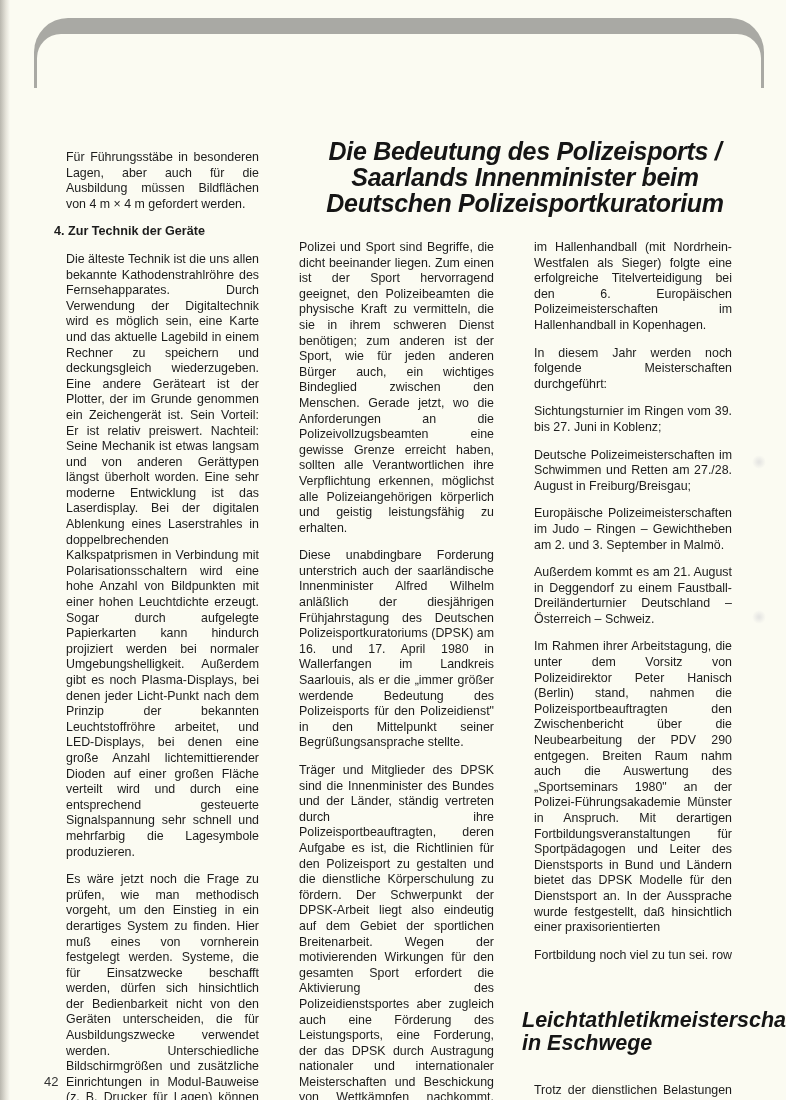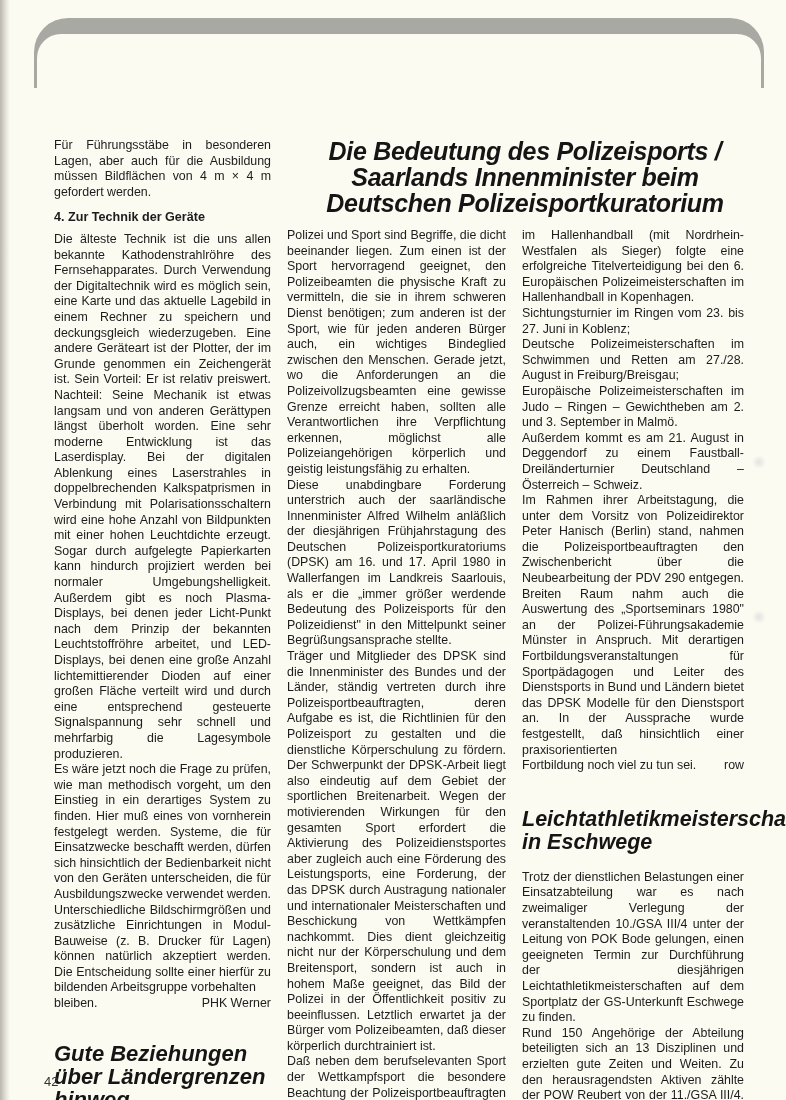--- a/index.html
+++ b/index.html
@@ -15,21 +15,21 @@
   }
   .header-band {
     position:absolute; left:34px; top:18px; width:730px; height:70px;
     background:#a9a9a4; border-radius:34px 34px 0 0;
   }
   .header-inner {
     position:absolute; left:37px; top:34px; width:724px; height:80px;
     background:#fbfbf2; border-radius:24px 24px 0 0;
   }
   .col { position:absolute; font-size:12.4px; line-height:15.6px; text-align:justify; }
-  .col p { margin:0; }
+  .col p { margin:12px; }
   .col1 { left:54px; top:138px; width:217px; }
   .col2 { left:287px; top:228px; width:219px; }
   .col3 { left:522px; top:228px; width:222px; }
   .subhead { font-weight:bold; font-size:12.6px; margin:10px 0 6px 0 !important; }
   .main-title {
     position:absolute; left:290px; top:138px; width:470px;
     font-weight:900; font-style:italic; font-size:25px; line-height:26px;
     letter-spacing:-0.3px; color:#151515;
   }
   .side-title {
@@ -71,21 +71,22 @@
 
 <div class="col col2">
   <p>Polizei und Sport sind Begriffe, die dicht beeinander liegen. Zum einen ist der Sport hervorragend geeignet, den Polizeibeamten die physische Kraft zu vermitteln, die sie in ihrem schweren Dienst benötigen; zum anderen ist der Sport, wie für jeden anderen Bürger auch, ein wichtiges Bindeglied zwischen den Menschen. Gerade jetzt, wo die Anforderungen an die Polizeivollzugsbeamten eine gewisse Grenze erreicht haben, sollten alle Verantwortlichen ihre Verpflichtung erkennen, möglichst alle Polizeiangehörigen körperlich und geistig leistungsfähig zu erhalten.</p>
   <p>Diese unabdingbare Forderung unterstrich auch der saarländische Innenminister Alfred Wilhelm anläßlich der diesjährigen Frühjahrstagung des Deutschen Polizeisportkuratoriums (DPSK) am 16. und 17. April 1980 in Wallerfangen im Landkreis Saarlouis, als er die „immer größer werdende Bedeutung des Polizeisports für den Polizeidienst" in den Mittelpunkt seiner Begrüßungsansprache stellte.</p>
   <p>Träger und Mitglieder des DPSK sind die Innenminister des Bundes und der Länder, ständig vertreten durch ihre Polizeisportbeauftragten, deren Aufgabe es ist, die Richtlinien für den Polizeisport zu gestalten und die dienstliche Körperschulung zu fördern. Der Schwerpunkt der DPSK-Arbeit liegt also eindeutig auf dem Gebiet der sportlichen Breitenarbeit. Wegen der motivierenden Wirkungen für den gesamten Sport erfordert die Aktivierung des Polizeidienstsportes aber zugleich auch eine Förderung des Leistungsports, eine Forderung, der das DPSK durch Austragung nationaler und internationaler Meisterschaften und Beschickung von Wettkämpfen nachkommt. Dies dient gleichzeitig nicht nur der Körperschulung und dem Breitensport, sondern ist auch in hohem Maße geeignet, das Bild der Polizei in der Öffentlichkeit positiv zu beeinflussen. Letztlich erwartet ja der Bürger vom Polizeibeamten, daß dieser körperlich durchtrainiert ist.</p>
   <p>Daß neben dem berufselevanten Sport der Wettkampfsport die besondere Beachtung der Polizeisportbeauftragten in Bund und Ländern findet, wurde einmal mehr durch die bei der Tagung durchgeführte Auswertung der bereits in diesem Jahr durchgeführten Sportveranstaltungen deutlich. Der bundesoffenen Waldlaufveranstaltung in Stukenbrock bei Bielefeld folgte der Doppelsieg der deutschen Läufer bei den 6. Europäischen Crosslaufmeisterschaften der Polizei in Steyr (Österreich); der Austragung deutscher Polizeimeisterschaften</p>
 </div>
 
 <div class="col col3">
   <p>im Hallenhandball (mit Nordrhein-Westfalen als Sieger) folgte eine erfolgreiche Titelverteidigung bei den 6. Europäischen Polizeimeisterschaften im Hallenhandball in Kopenhagen.</p>
-  <p>Sichtungsturnier im Ringen vom 23. bis 27. Juni in Koblenz;</p>
+  <p>In diesem Jahr werden noch folgende Meisterschaften durchgeführt:</p>
+  <p>Sichtungsturnier im Ringen vom 39. bis 27. Juni in Koblenz;</p>
   <p>Deutsche Polizeimeisterschaften im Schwimmen und Retten am 27./28. August in Freiburg/Breisgau;</p>
   <p>Europäische Polizeimeisterschaften im Judo – Ringen – Gewichtheben am 2. und 3. September in Malmö.</p>
   <p>Außerdem kommt es am 21. August in Deggendorf zu einem Faustball-Dreiländerturnier Deutschland – Österreich – Schweiz.</p>
   <p>Im Rahmen ihrer Arbeitstagung, die unter dem Vorsitz von Polizeidirektor Peter Hanisch (Berlin) stand, nahmen die Polizeisportbeauftragten den Zwischenbericht über die Neubearbeitung der PDV 290 entgegen. Breiten Raum nahm auch die Auswertung des „Sportseminars 1980" an der Polizei-Führungsakademie Münster in Anspruch. Mit derartigen Fortbildungsveranstaltungen für Sportpädagogen und Leiter des Dienstsports in Bund und Ländern bietet das DPSK Modelle für den Dienstsport an. In der Aussprache wurde festgestellt, daß hinsichtlich einer praxisorientierten</p>
   <p class="sig">
     <span>Fortbildung noch viel zu tun sei.</span>
     <span>row</span>
   </p>
 
   <div style="height:34px"></div>

